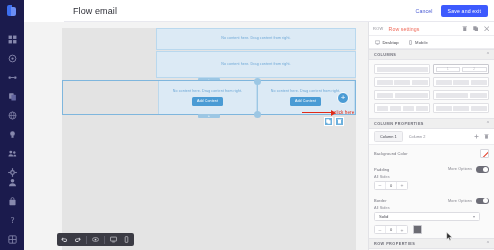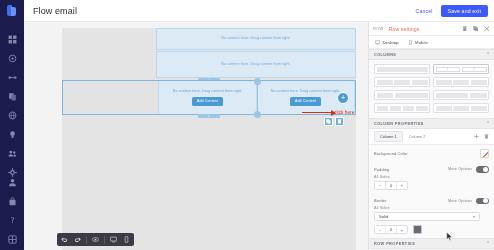--- a/index.html
+++ b/index.html
@@ -32,21 +32,21 @@
   .nav-bottom { margin-top: auto; display: flex; flex-direction: column; align-items: center; gap: 9px; padding-bottom: 6px; }
   .nic { width: 10px; height: 10px; display: flex; align-items: center; justify-content: center; opacity: .62; }
   .nic svg { width: 9px; height: 9px; fill: #c9cbe8; }
 
   
   .main { flex: 1 1 auto; display: flex; flex-direction: column; min-width: 0; }
 
   
   .topbar {
     height: 22px; background: #fff; border-bottom: 1px solid #e8e8ee;
-    display: flex; align-items: center; padding: 0 6px 0 9px; flex: 0 0 22px;
+    display: flex; align-items: center; padding: 0 6px 0 9px; flex: 0 0 22px; margin-left: 40px;
   }
   .doc-title { font-size: 9px; color: #2f3038; font-weight: 400; letter-spacing: .1px; }
   .topbar-actions { margin-left: auto; display: flex; align-items: center; gap: 7px; }
   .btn-cancel {
     font-size: 5.2px; color: #4a5bd4; background: none; border: none;
     letter-spacing: .15px; cursor: pointer; padding: 2px 1px;
   }
   .btn-save {
     font-size: 5.2px; color: #fff; background: #3d5afe; border: none;
     border-radius: 2px; padding: 3px 7px; letter-spacing: .15px; cursor: pointer;

